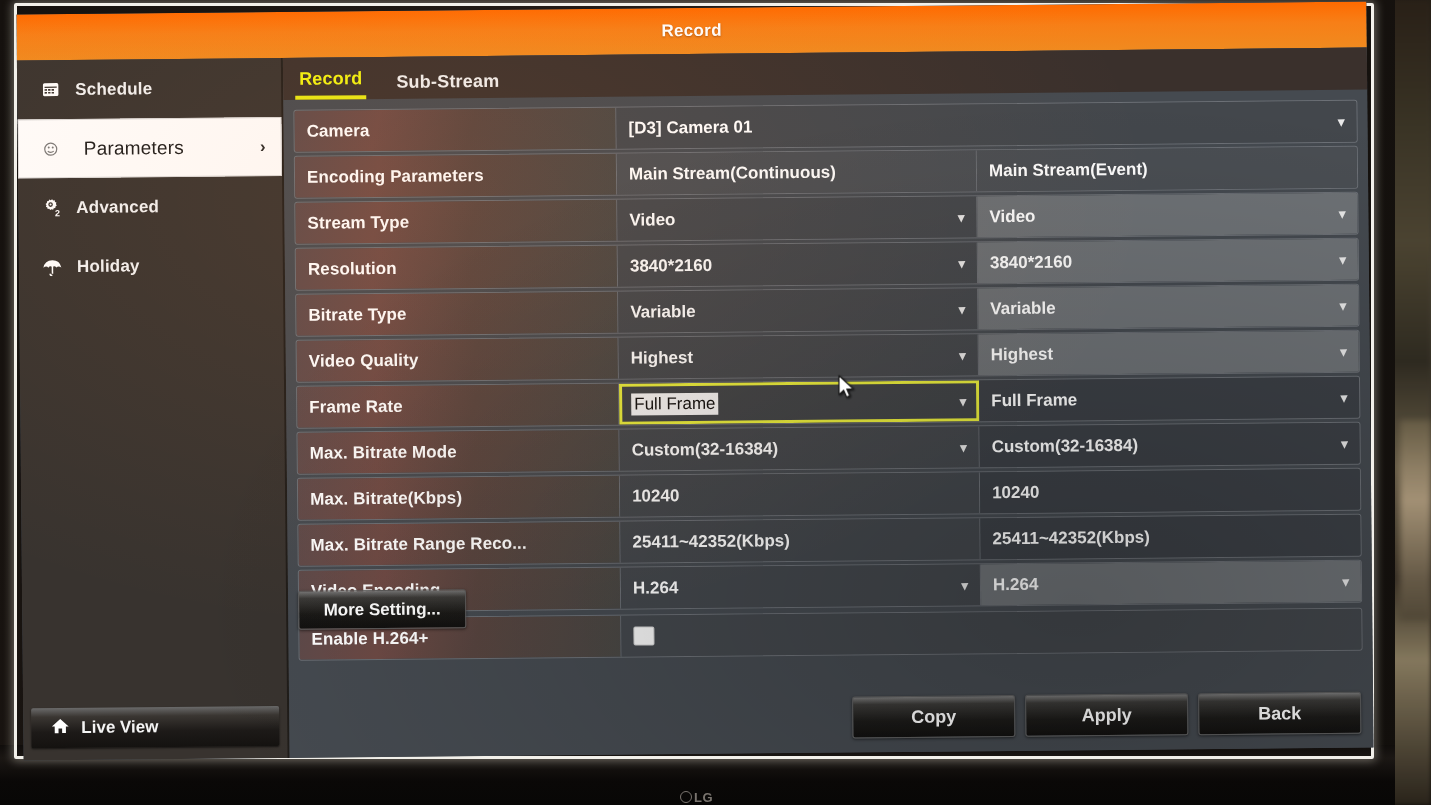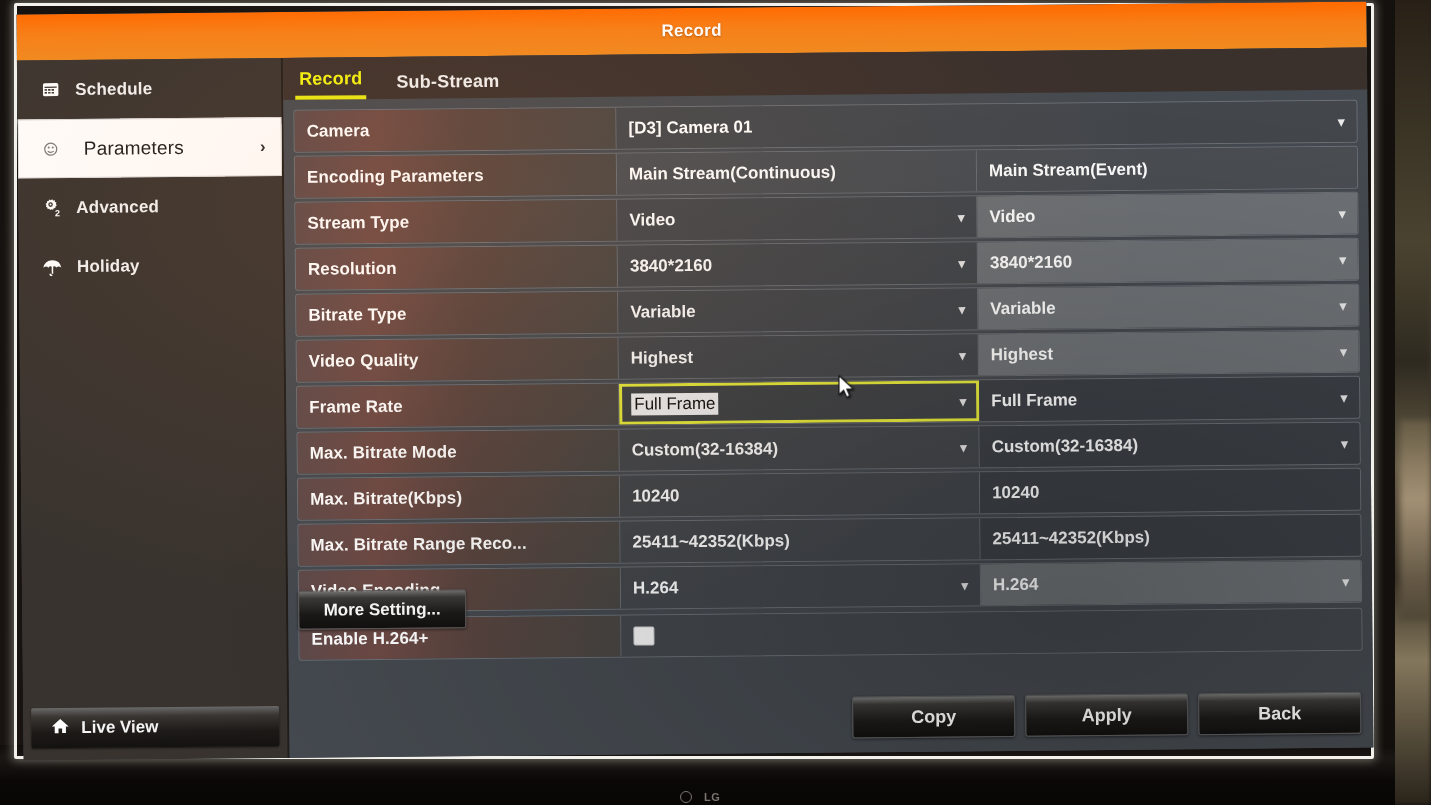--- a/index.html
+++ b/index.html
@@ -31,22 +31,22 @@
   #bezel{
     position:absolute; left:0; top:0; width:1395px; height:805px;
     background:linear-gradient(100deg,#15110e 0%,#241c17 40%,#120f0c 100%);
   }
   #bezel-bottom{
     position:absolute; left:0; top:745px; width:1395px; height:60px;
     background:linear-gradient(180deg,#100d0b 0%,#1b1714 22%,#0a0807 60%,#080706 100%);
   }
   #lg-logo{
     position:absolute; left:680px; top:789px; width:70px; height:16px;
-    color:#8d8781; font-size:11px; letter-spacing:.5px; font-weight:bold;
-    display:flex; align-items:center; gap:12px; opacity:.85;
+    color:#8d8781; font-size:13px; letter-spacing:.5px; font-weight:bold;
+    display:flex; align-items:center; gap:2px; opacity:.85;
   }
   #lg-logo .lg-mark{
     width:12px; height:12px; border-radius:50%;
     border:1.5px solid #8d8781; display:inline-block;
   }
   
   #screen-glow{
     position:absolute; left:14px; top:3px; width:1360px; height:756px;
     border:3px solid #f2f0ea; border-radius:2px;
     box-shadow:0 0 10px 2px rgba(255,250,235,.35);

